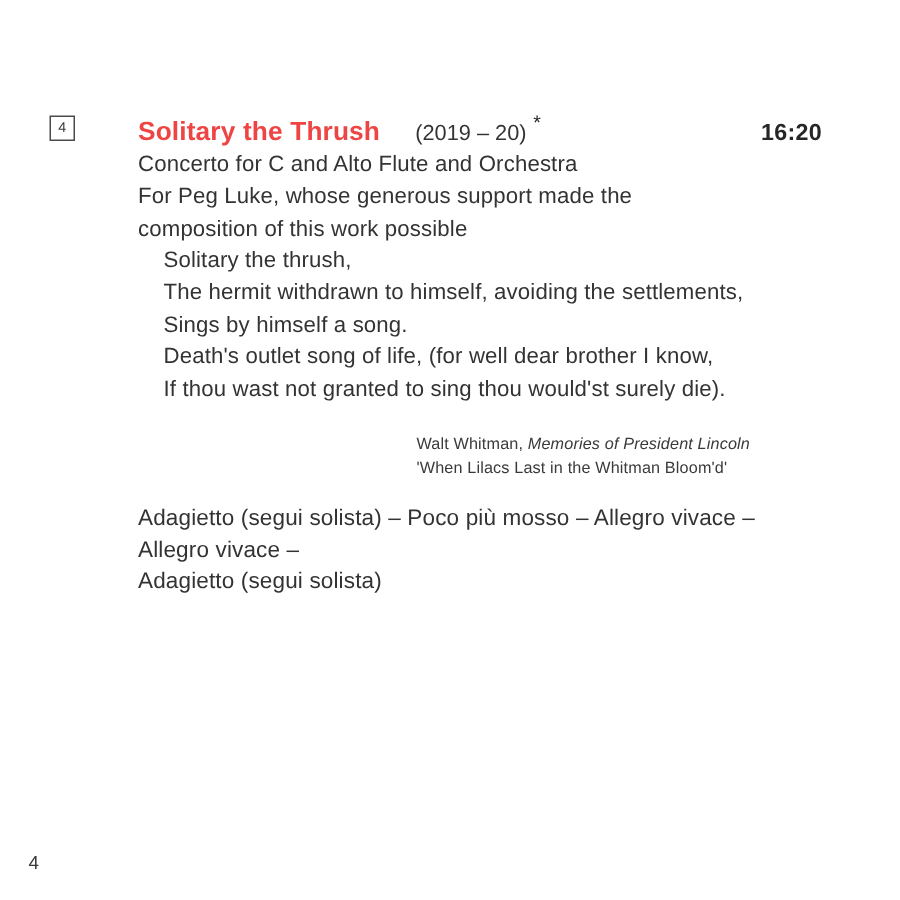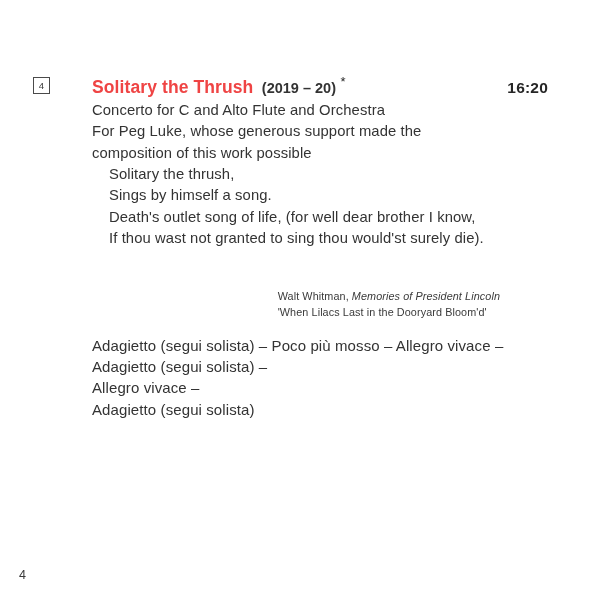--- a/index.html
+++ b/index.html
@@ -36,24 +36,24 @@
   .title-group { white-space: nowrap; }
   .work-title {
     font-size: 17.5px;
     font-weight: 700;
     color: #ef4444;
     letter-spacing: 0.1px;
     display: inline;
   }
   .work-years {
     font-size: 14.5px;
-    font-weight: 700;
+    font-weight: 400;
     color: #333333;
     display: inline;
-    margin-left: 4px;
+    margin-left: 19px;
   }
   .work-asterisk {
     font-size: 13px;
     font-weight: 400;
     color: #262626;
     vertical-align: 7px;
     display: inline;
   }
   .duration {
     font-size: 15.5px;
@@ -126,34 +126,34 @@
   </div>
 
   <div class="desc-block">
     <div>Concerto for C and Alto Flute and Orchestra</div>
     <div>For Peg Luke, whose generous support made the</div>
     <div>composition of this work possible</div>
   </div>
 
   <div class="poem-block">
     <div>Solitary the thrush,</div>
+    <div>The hermit withdrawn to himself, avoiding the settlements,</div>
     <div>Sings by himself a song.</div>
     <div>Death's outlet song of life, (for well dear brother I know,</div>
     <div>If thou wast not granted to sing thou would'st surely die).</div>
   </div>
 
   <div class="attribution">
     <div>
       <span>Walt Whitman, </span><span class="italic">Memories of President Lincoln</span>
     </div>
-    <div>'When Lilacs Last in the Dooryard Bloom'd'</div>
+    <div>'When Lilacs Last in the Whitman Bloom'd'</div>
   </div>
 
   <div class="movements-block">
     <div>Adagietto (segui solista) – Poco più mosso – Allegro vivace –</div>
-    <div>Adagietto (segui solista) –</div>
     <div>Allegro vivace –</div>
     <div>Adagietto (segui solista)</div>
   </div>
 
   <div class="page-number">4</div>
 
 </div>
 
 </body></html>

